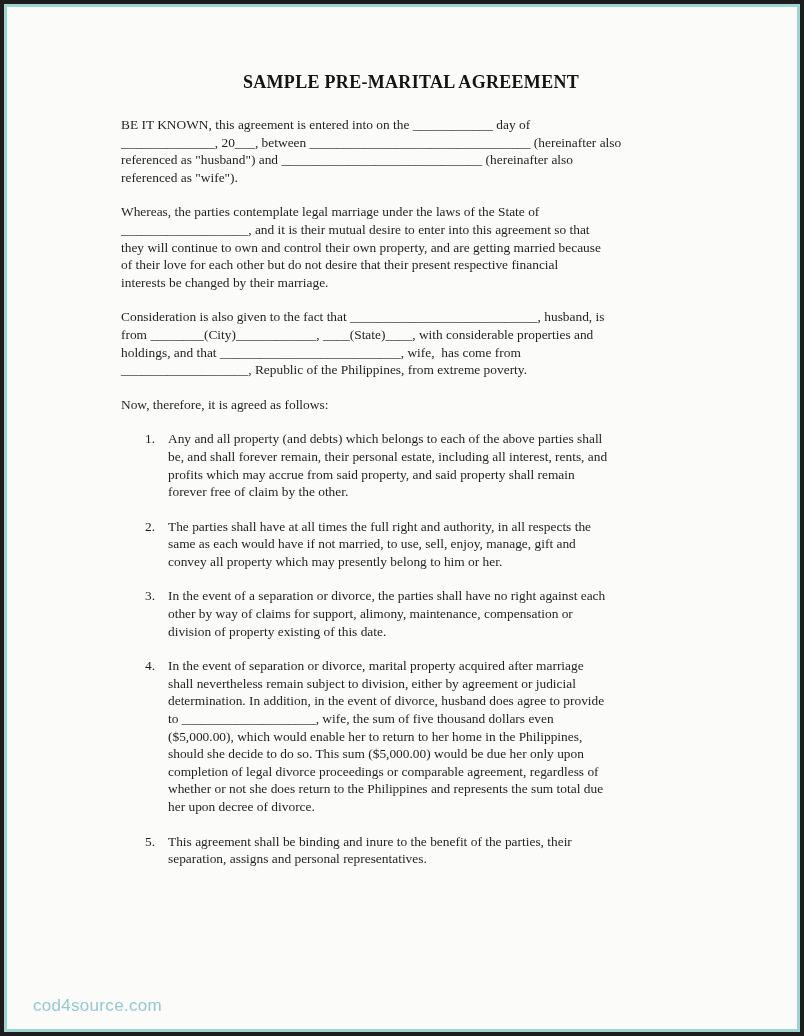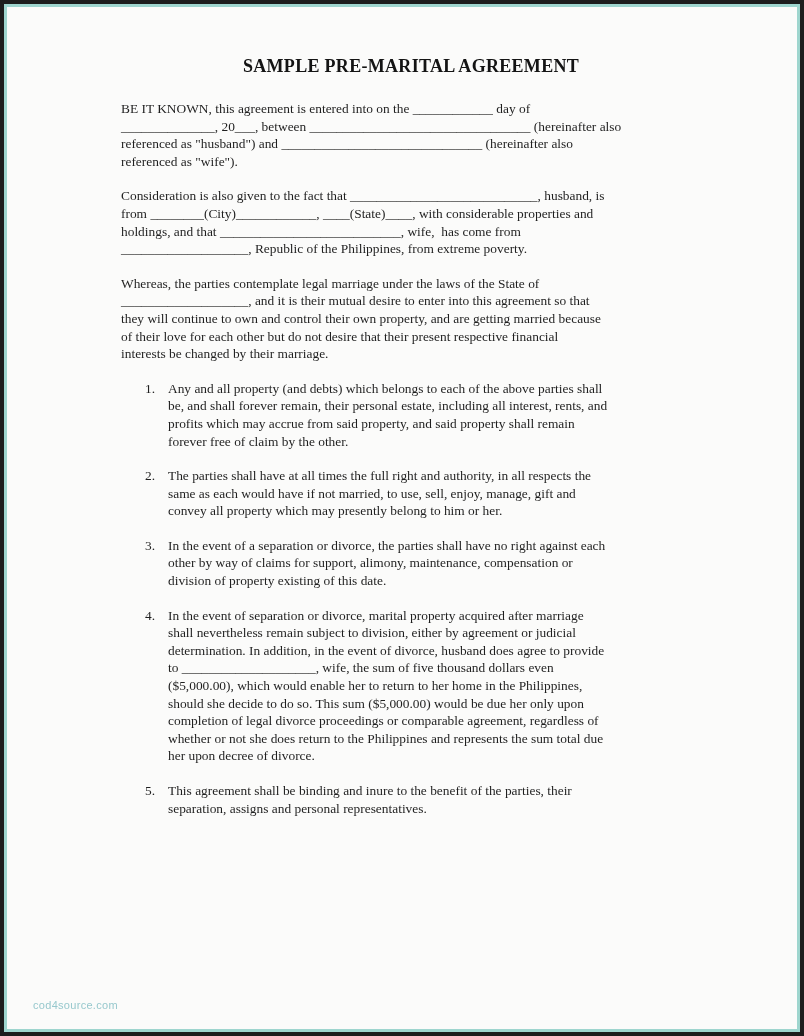--- a/index.html
+++ b/index.html
@@ -20,21 +20,21 @@
     height: 100%;
     background: #fbfbfa;
     border: 3px solid #9ed5ce;
     box-sizing: border-box;
     position: relative;
     overflow: hidden;
     font-family: "Liberation Serif", "DejaVu Serif", serif;
     color: #1f1f1f;
     font-size: 13.4px;
     line-height: 17.6px;
-    padding: 48px 0 0 114px;
+    padding: 64px 0 0 114px;
   }
   .content {
     width: 580px;
   }
   .doc-title {
     font-size: 18px;
     line-height: 22px;
     font-weight: bold;
     letter-spacing: 0.3px;
     text-align: center;
@@ -63,50 +63,51 @@
     content: counter(clause) ".";
     position: absolute;
     left: 24px;
     top: 0;
   }
   .watermark {
     position: absolute;
     left: 26px;
     bottom: 14px;
     font-family: "Liberation Sans", sans-serif;
-    font-size: 11px;
+    font-size: 17px;
     letter-spacing: 0.3px;
     color: #97c8cd;
   }
 </style>
 </head>
 <body>
 
 <div class="frame">
   <div class="page">
     <div class="content">
 
       <h1 class="doc-title">SAMPLE PRE-MARITAL AGREEMENT</h1>
 
       <p class="para">BE IT KNOWN, this agreement is entered into on the ____________ day of
 ______________, 20___, between _________________________________ (hereinafter also
 referenced as "husband") and ______________________________ (hereinafter also
 referenced as "wife").</p>
 
-      <p class="para">Consideration is also given to the fact that ____________________________, husband, is
-from ________(City)____________, ____(State)____, with considerable properties and
-holdings, and that ___________________________, wife,  has come from
-___________________, Republic of the Philippines, from extreme poverty.</p>
-
       <p class="para">Whereas, the parties contemplate legal marriage under the laws of the State of
 ___________________, and it is their mutual desire to enter into this agreement so that
 they will continue to own and control their own property, and are getting married because
 of their love for each other but do not desire that their present respective financial
 interests be changed by their marriage.</p>
 
+      <p class="para">Consideration is also given to the fact that ____________________________, husband, is
+from ________(City)____________, ____(State)____, with considerable properties and
+holdings, and that ___________________________, wife,  has come from
+___________________, Republic of the Philippines, from extreme poverty.</p>
+
+      <p class="para">Now, therefore, it is agreed as follows:</p>
 
       <ol class="clauses">
         <li>Any and all property (and debts) which belongs to each of the above parties shall
 be, and shall forever remain, their personal estate, including all interest, rents, and
 profits which may accrue from said property, and said property shall remain
 forever free of claim by the other.</li>
         <li>The parties shall have at all times the full right and authority, in all respects the
 same as each would have if not married, to use, sell, enjoy, manage, gift and
 convey all property which may presently belong to him or her.</li>
         <li>In the event of a separation or divorce, the parties shall have no right against each

